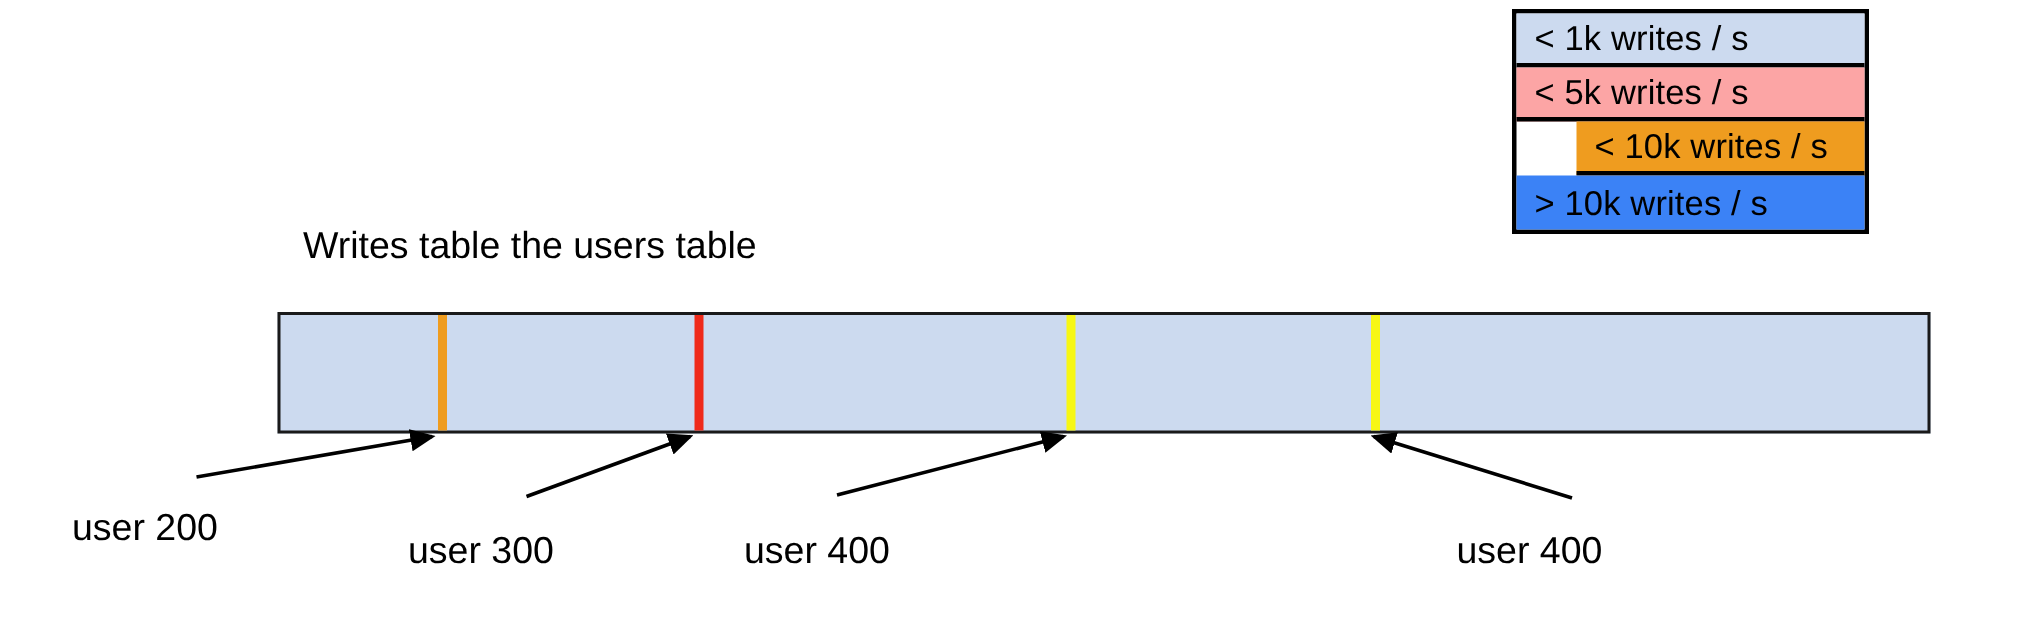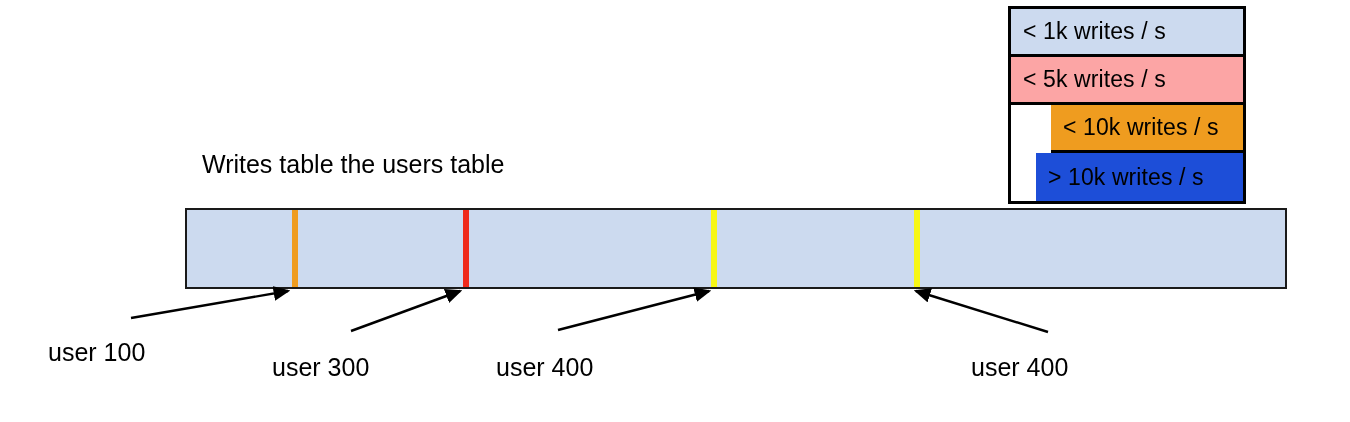--- a/index.html
+++ b/index.html
@@ -29,21 +29,21 @@
   .legend {
     position: absolute;
     left: 1008px;
     top: 6px;
     width: 238px;
     border: 3px solid #000000;
     box-sizing: border-box;
     background: #ffffff;
   }
   .legend-row {
-    height: 48px;
+    height: 36px;
     box-sizing: border-box;
     border-bottom: 3px solid #000000;
     display: flex;
     align-items: center;
     padding-left: 12px;
   }
   .legend-row:last-child {
     border-bottom: none;
   }
   .legend-label {
@@ -112,21 +112,21 @@
   <div class="legend">
     <div class="legend-row" style="background: rgb(204, 218, 239);">
       <span class="legend-label">&lt; 1k writes / s</span>
     </div>
     <div class="legend-row" style="background: #fca5a5;">
       <span class="legend-label">&lt; 5k writes / s</span>
     </div>
     <div class="legend-row" style="background: rgb(239, 156, 31); margin-left: 40px;">
       <span class="legend-label">&lt; 10k writes / s</span>
     </div>
-    <div class="legend-row" style="background: #1d4ed8; margin-left: 25px;">
+    <div class="legend-row" style="background: #3b82f6;">
       <span class="legend-label">&gt; 10k writes / s</span>
     </div>
   </div>
 
   <div class="chart-title">Writes table the users table</div>
 
   <div class="bar-outer" style="background: rgb(204, 218, 239); border-color: rgb(26, 26, 26);">
     <div class="bar-inner" id="marker-host">
         <div class="marker" style="left: 9.6%; background: rgb(239, 156, 31);"></div>
         <div class="marker" style="left: 25.1%; background: rgb(239, 42, 26);"></div>
@@ -143,20 +143,20 @@
         </marker>
       </defs>
       <g id="arrow-lines">
           <line x1="131" y1="318" x2="288" y2="291" stroke="#000000" stroke-width="2.4" marker-end="url(#arrowhead)"></line>
           <line x1="351" y1="331" x2="460" y2="291" stroke="#000000" stroke-width="2.4" marker-end="url(#arrowhead)"></line>
           <line x1="558" y1="330" x2="709" y2="291" stroke="#000000" stroke-width="2.4" marker-end="url(#arrowhead)"></line>
           <line x1="1048" y1="332" x2="916" y2="291" stroke="#000000" stroke-width="2.4" marker-end="url(#arrowhead)"></line>
         </g>
     </svg>
     <div id="callout-label-host">
-        <div class="callout-label" style="left: 48px; top: 340px;">user 100</div>
+        <div class="callout-label" style="left: 48px; top: 340px;">user 200</div>
         <div class="callout-label" style="left: 272px; top: 355px;">user 300</div>
         <div class="callout-label" style="left: 496px; top: 355px;">user 400</div>
         <div class="callout-label" style="left: 971px; top: 355px;">user 400</div>
       </div>
   </div>
 
 </div>
 
 </body></html>

